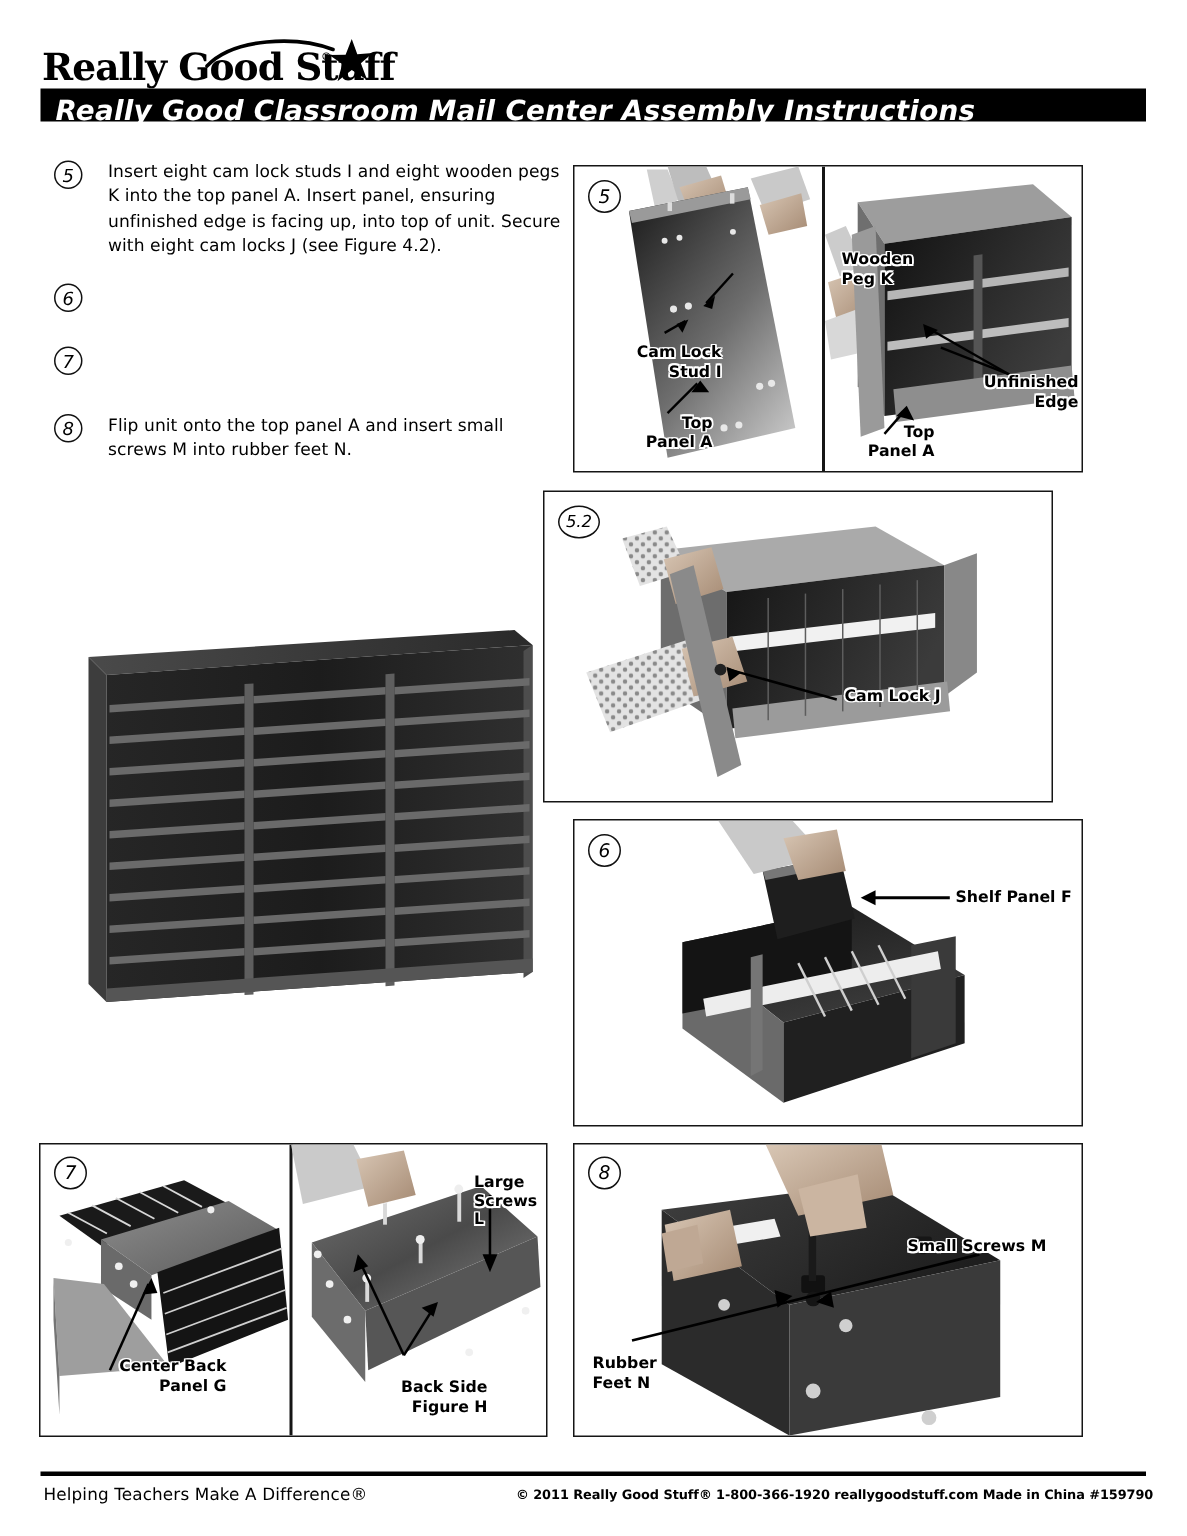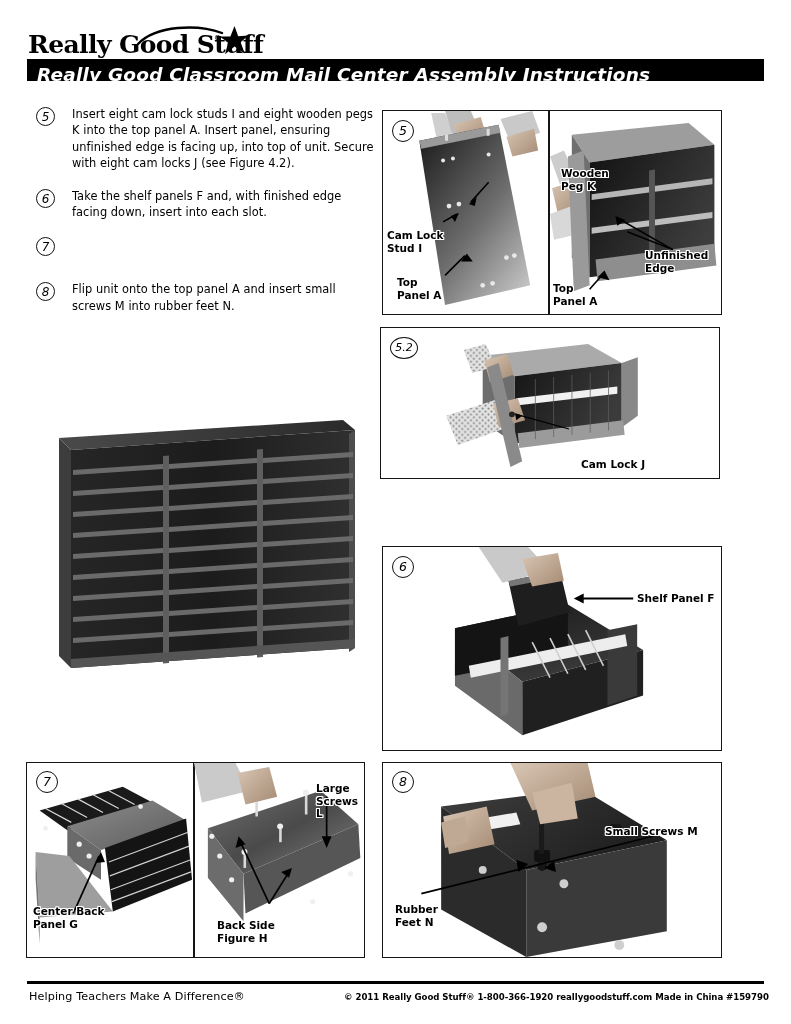--- a/index.html
+++ b/index.html
@@ -132,21 +132,21 @@
 
   
   .fig {
     position: absolute;
     border: 1.6px solid #151515;
     background: #ffffff;
     box-sizing: border-box;
     overflow: hidden;
   }
   .fig-5   { left: 382px; top: 110px;  width: 340px; height: 205px; }
-  .fig-52  { left: 380px; top: 327px;  width: 340px; height: 152px; }
+  .fig-52  { left: 362px; top: 327px;  width: 340px; height: 208px; }
   .fig-6   { left: 382px; top: 546px;  width: 340px; height: 205px; }
   .fig-7   { left: 26px;  top: 762px;  width: 339px; height: 196px; }
   .fig-8   { left: 382px; top: 762px;  width: 340px; height: 196px; }
 
   .fig-divider {
     position: absolute;
     top: 0;
     bottom: 0;
     width: 1.6px;
     background: #151515;
@@ -178,21 +178,21 @@
     font-weight: bold;
     font-size: 10.5px;
     line-height: 12.5px;
     color: #000;
     z-index: 35;
     white-space: pre-line;
     text-shadow:
        1px 0 0 #fff, -1px 0 0 #fff, 0 1px 0 #fff, 0 -1px 0 #fff,
        1px 1px 0 #fff, -1px -1px 0 #fff, 1px -1px 0 #fff, -1px 1px 0 #fff;
   }
-  .callout.ctr { text-align: left; }
+  .callout.ctr { text-align: right; }
 
   .photo-svg { position: absolute; left:0; top:0; width:100%; height:100%; }
 
   
   .footer-rule {
     position: absolute;
     left: 27px;
     top: 981px;
     width: 737px;
     height: 2.6px;
@@ -239,21 +239,20 @@
     <span>Really Good Classroom Mail Center Assembly Instructions</span>
   </div>
 
   <div class="steps">
     <div class="step">
       <div class="step-num">5</div>
       <div class="step-body">Insert eight cam lock studs I and eight wooden pegs K into the top panel A. Insert panel, ensuring unfinished edge is facing up, into top of unit. Secure with eight cam locks J (see Figure 4.2).</div>
     </div>
     <div class="step" style="margin-top:16px;">
       <div class="step-num">6</div>
-      <div class="step-body">Take the shelf panels F and, with finished edge facing down, insert into each slot.</div>
     </div>
     <div class="step" style="margin-top:16px;">
       <div class="step-num">7</div>
     </div>
     <div class="step" style="margin-top:19px;">
       <div class="step-num">8</div>
       <div class="step-body">Flip unit onto the top panel A and insert small screws M into rubber feet N.</div>
     </div>
   </div>
 

